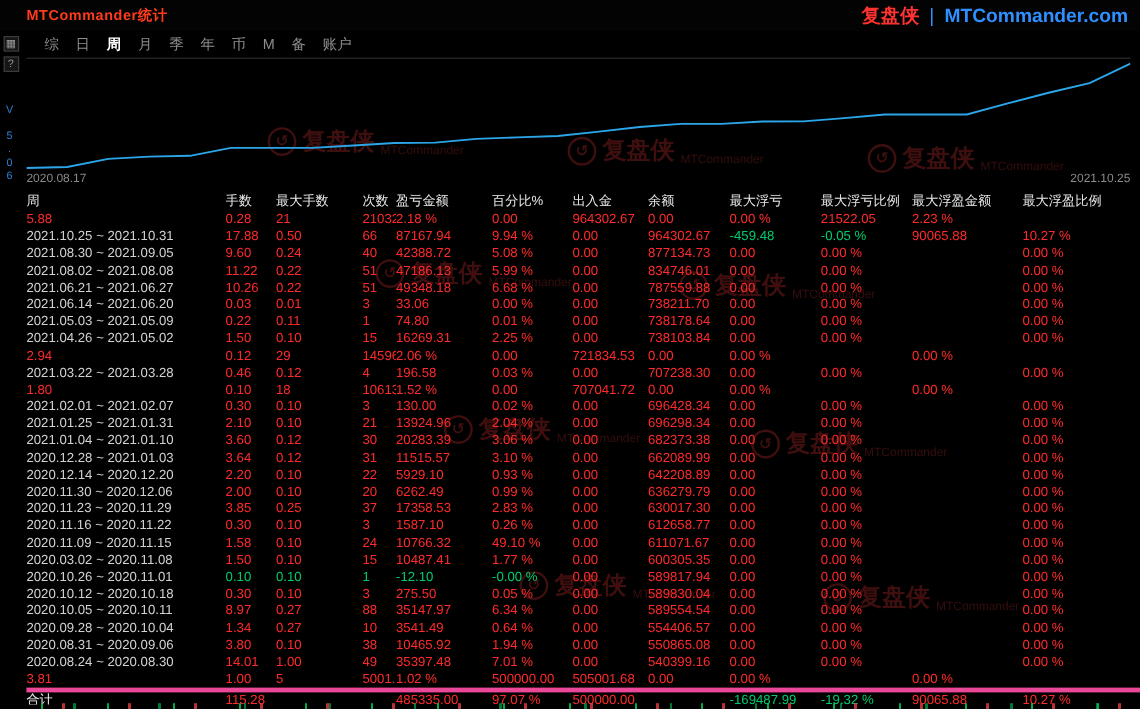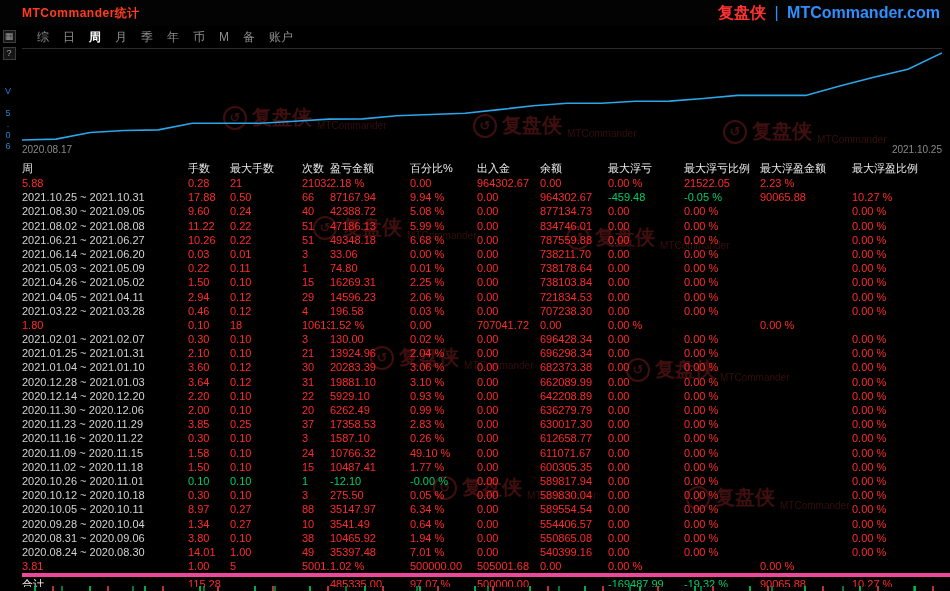--- a/index.html
+++ b/index.html
@@ -282,21 +282,20 @@
             <div class="cell red">16269.31</div>
             <div class="cell red">2.25 %</div>
             <div class="cell red">0.00</div>
             <div class="cell red">738103.84</div>
             <div class="cell red">0.00</div>
             <div class="cell red">0.00 %</div>
             <div class="cell"></div>
             <div class="cell red">0.00 %</div>
           </div>
           <div class="trow">
-            <div class="cell label">2021.04.05 ~ 2021.04.11</div>
             <div class="cell red">2.94</div>
             <div class="cell red">0.12</div>
             <div class="cell red">29</div>
             <div class="cell red">14596.23</div>
             <div class="cell red">2.06 %</div>
             <div class="cell red">0.00</div>
             <div class="cell red">721834.53</div>
             <div class="cell red">0.00</div>
             <div class="cell red">0.00 %</div>
             <div class="cell"></div>
@@ -369,21 +368,21 @@
             <div class="cell red">0.00</div>
             <div class="cell red">0.00 %</div>
             <div class="cell"></div>
             <div class="cell red">0.00 %</div>
           </div>
           <div class="trow">
             <div class="cell label">2020.12.28 ~ 2021.01.03</div>
             <div class="cell red">3.64</div>
             <div class="cell red">0.12</div>
             <div class="cell red">31</div>
-            <div class="cell red">19881.10</div>
+            <div class="cell red">11515.57</div>
             <div class="cell red">3.10 %</div>
             <div class="cell red">0.00</div>
             <div class="cell red">662089.99</div>
             <div class="cell red">0.00</div>
             <div class="cell red">0.00 %</div>
             <div class="cell"></div>
             <div class="cell red">0.00 %</div>
           </div>
           <div class="trow">
             <div class="cell label">2020.12.14 ~ 2020.12.20</div>
@@ -449,21 +448,21 @@
             <div class="cell red">10766.32</div>
             <div class="cell red">49.10 %</div>
             <div class="cell red">0.00</div>
             <div class="cell red">611071.67</div>
             <div class="cell red">0.00</div>
             <div class="cell red">0.00 %</div>
             <div class="cell"></div>
             <div class="cell red">0.00 %</div>
           </div>
           <div class="trow">
-            <div class="cell label">2020.11.02 ~ 2020.11.18</div>
+            <div class="cell label">2020.03.02 ~ 2020.11.08</div>
             <div class="cell red">1.50</div>
             <div class="cell red">0.10</div>
             <div class="cell red">15</div>
             <div class="cell red">10487.41</div>
             <div class="cell red">1.77 %</div>
             <div class="cell red">0.00</div>
             <div class="cell red">600305.35</div>
             <div class="cell red">0.00</div>
             <div class="cell red">0.00 %</div>
             <div class="cell"></div>

